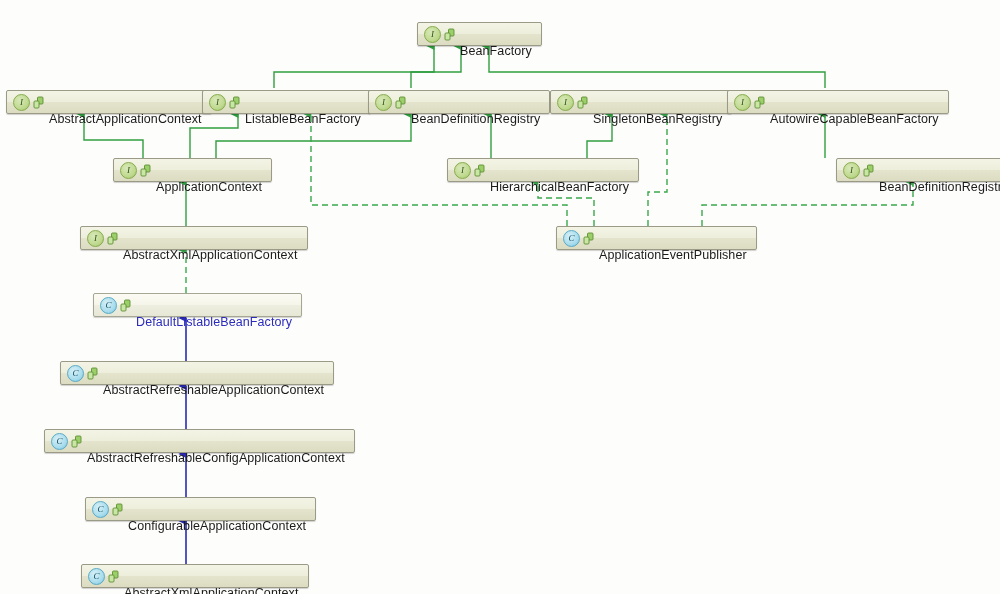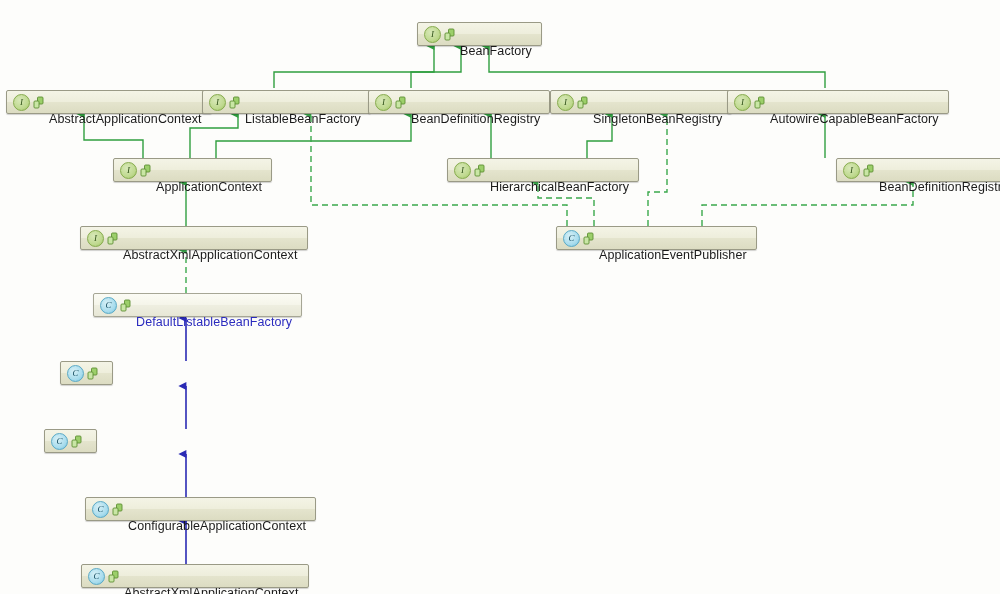--- a/index.html
+++ b/index.html
@@ -254,28 +254,30 @@
     </svg>
     <span class="label">DefaultListableBeanFactory</span>
   </div>
 
   <div class="node" style="left:60px; top:361px;">
     <span class="icon-type cls">C</span>
     <svg class="icon-vis" viewBox="0 0 11 13">
       <rect x="4.5" y="1" width="5.5" height="7" rx="1" fill="#9ccf6a" stroke="#5f8f34" stroke-width="0.9"></rect>
       <rect x="1" y="5" width="5" height="7" rx="1" fill="#c9e6a5" stroke="#5f8f34" stroke-width="0.9"></rect>
     </svg>
+    <span class="label">AbstractRefreshableApplicationContext</span>
   </div>
 
   <div class="node" style="left:44px; top:429px;">
     <span class="icon-type cls">C</span>
     <svg class="icon-vis" viewBox="0 0 11 13">
       <rect x="4.5" y="1" width="5.5" height="7" rx="1" fill="#9ccf6a" stroke="#5f8f34" stroke-width="0.9"></rect>
       <rect x="1" y="5" width="5" height="7" rx="1" fill="#c9e6a5" stroke="#5f8f34" stroke-width="0.9"></rect>
     </svg>
+    <span class="label">AbstractRefreshableConfigApplicationContext</span>
   </div>
 
   <div class="node" style="left:85px; top:497px;">
     <span class="icon-type cls">C</span>
     <svg class="icon-vis" viewBox="0 0 11 13">
       <rect x="4.5" y="1" width="5.5" height="7" rx="1" fill="#9ccf6a" stroke="#5f8f34" stroke-width="0.9"></rect>
       <rect x="1" y="5" width="5" height="7" rx="1" fill="#c9e6a5" stroke="#5f8f34" stroke-width="0.9"></rect>
     </svg>
     <span class="label">ConfigurableApplicationContext</span>
   </div>

